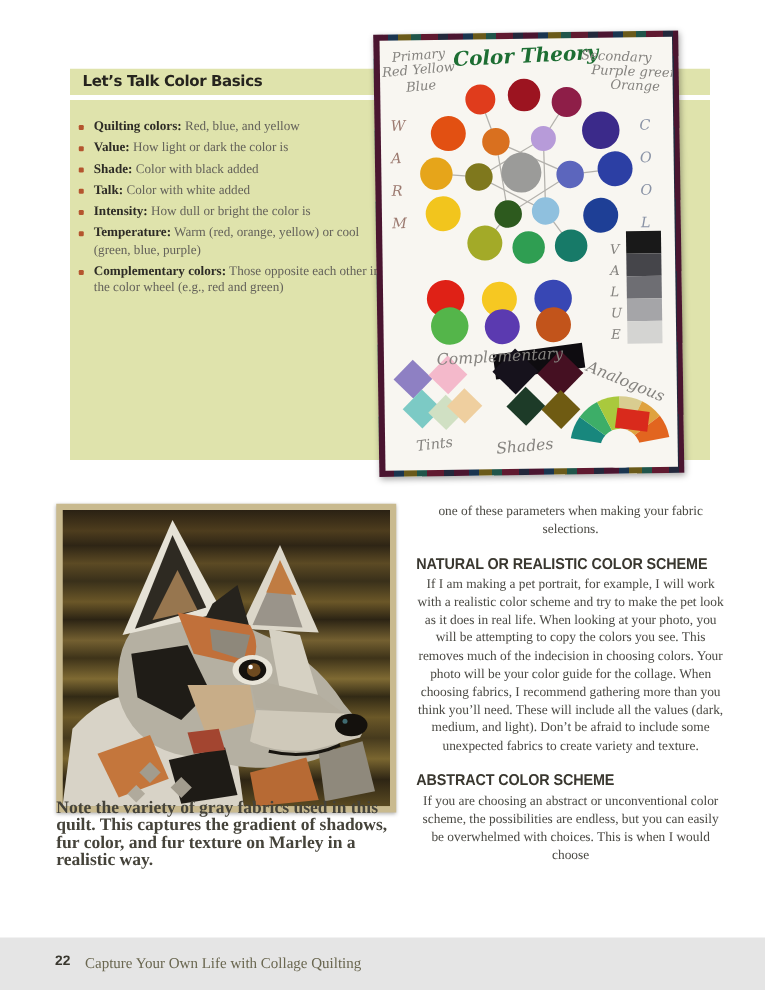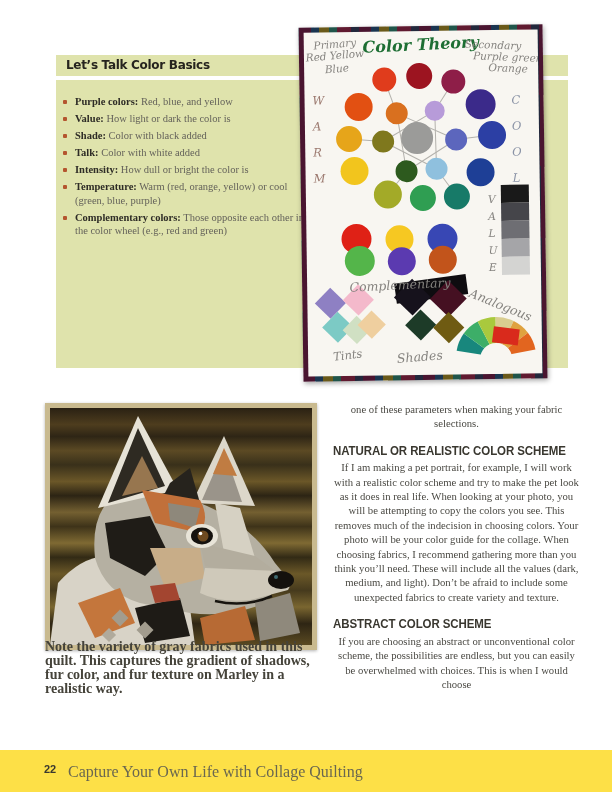--- a/index.html
+++ b/index.html
@@ -57,41 +57,41 @@
     font-size:10.7px;line-height:14.4px;color:#4a4943;
   }
   .article p{margin:0 0 13px 0;text-align:center;}
   .article h2{
     margin:0 0 2px 0;font-family:"Liberation Sans",sans-serif;font-weight:700;
     font-size:12.5px;color:#39372f;letter-spacing:-0.1px;white-space:nowrap;
     transform:scaleX(0.92);transform-origin:0 50%;
   }
 
   
-  .footer{position:absolute;left:0;top:750px;width:612px;height:42px;background:#fde047;}
+  .footer{position:absolute;left:0;top:750px;width:612px;height:42px;background:#e5e5e5;}
   .page-num{
     position:absolute;left:44px;top:13px;
     font-family:"Liberation Sans",sans-serif;font-weight:700;font-size:11px;color:#3a382f;
   }
   .book-title{
     position:absolute;left:68px;top:13px;
-    font-family:"Liberation Serif",serif;font-size:16px;color:#6a6750;
+    font-family:"Liberation Serif",serif;font-size:12px;color:#6a6750;
   }
 </style>
 </head>
 <body>
 
 <div class="page">
 
   <div class="title-band">
     <h1>Let’s Talk Color Basics</h1>
   </div>
   <div class="panel">
     <ul class="cb-list">
-        <li class="cb-item"><span class="cb-bullet"></span><b>Purple colors:</b><span> Red, blue, and yellow</span></li>
+        <li class="cb-item"><span class="cb-bullet"></span><b>Quilting colors:</b><span> Red, blue, and yellow</span></li>
         <li class="cb-item"><span class="cb-bullet"></span><b>Value:</b><span> How light or dark the color is</span></li>
         <li class="cb-item"><span class="cb-bullet"></span><b>Shade:</b><span> Color with black added</span></li>
         <li class="cb-item"><span class="cb-bullet"></span><b>Talk:</b><span> Color with white added</span></li>
         <li class="cb-item"><span class="cb-bullet"></span><b>Intensity:</b><span> How dull or bright the color is</span></li>
         <li class="cb-item"><span class="cb-bullet"></span><b>Temperature:</b><span> Warm (red, orange, yellow) or cool (green, blue, purple)</span></li>
         <li class="cb-item"><span class="cb-bullet"></span><b>Complementary colors:</b><span> Those opposite each other in the color wheel (e.g., red and green)</span></li>
       </ul>
   </div>
 
   <figure class="ct-quilt">

